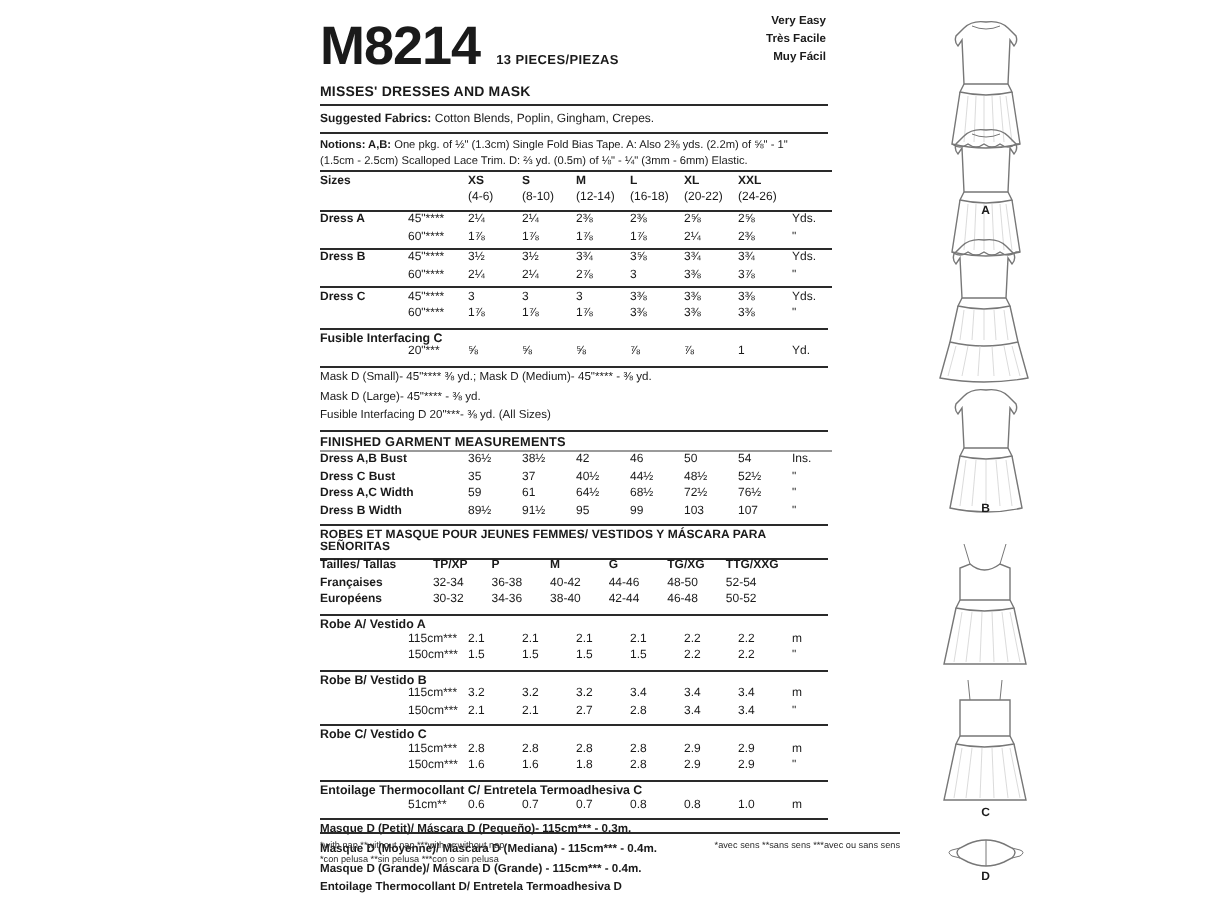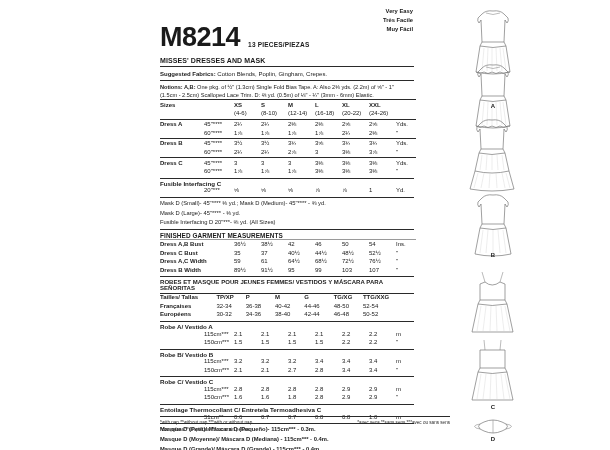--- a/index.html
+++ b/index.html
@@ -6,21 +6,21 @@
   body{
     width:610px;height:450px;background:#ffffff;
     font-family:"Liberation Sans", sans-serif;
     color:#1a1a1a;overflow:hidden;
   }
   .page{position:relative;width:610px;height:450px;}
 
   
   .content{position:absolute;left:160px;top:0;width:254px;}
 
-  .headrow{display:flex;align-items:flex-end;gap:8px;padding-top:24px;}
+  .headrow{display:flex;align-items:flex-end;gap:8px;padding-top:10px;}
   .patnum{font-size:27px;font-weight:bold;letter-spacing:-0.5px;line-height:1;}
   .pieces{font-size:6.5px;font-weight:bold;letter-spacing:0.2px;padding-bottom:3px;}
 
   .garment{font-size:7px;font-weight:bold;letter-spacing:0.1px;margin-top:6px;}
   .rule{border-top:1px solid #2a2a2a;margin-top:2px;}
 
   .fabrics{font-size:6px;margin-top:2.5px;line-height:1.35;}
   .fabrics b{font-weight:bold;}
   .notions{font-size:5.6px;margin-top:2.5px;line-height:1.45;}
   .notions b{font-weight:bold;}

